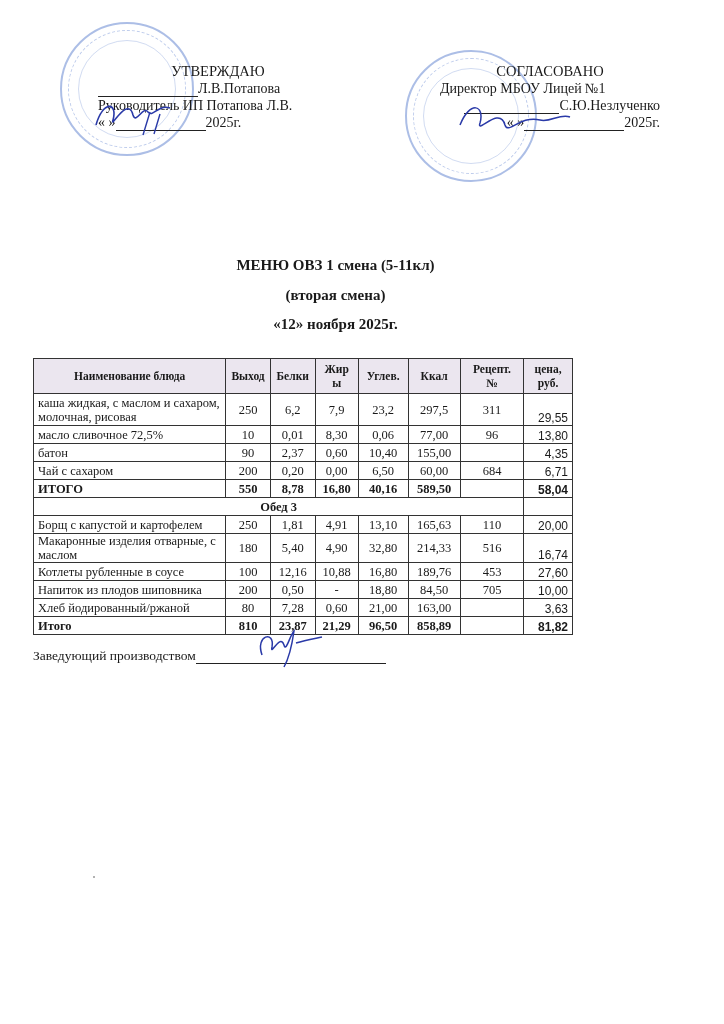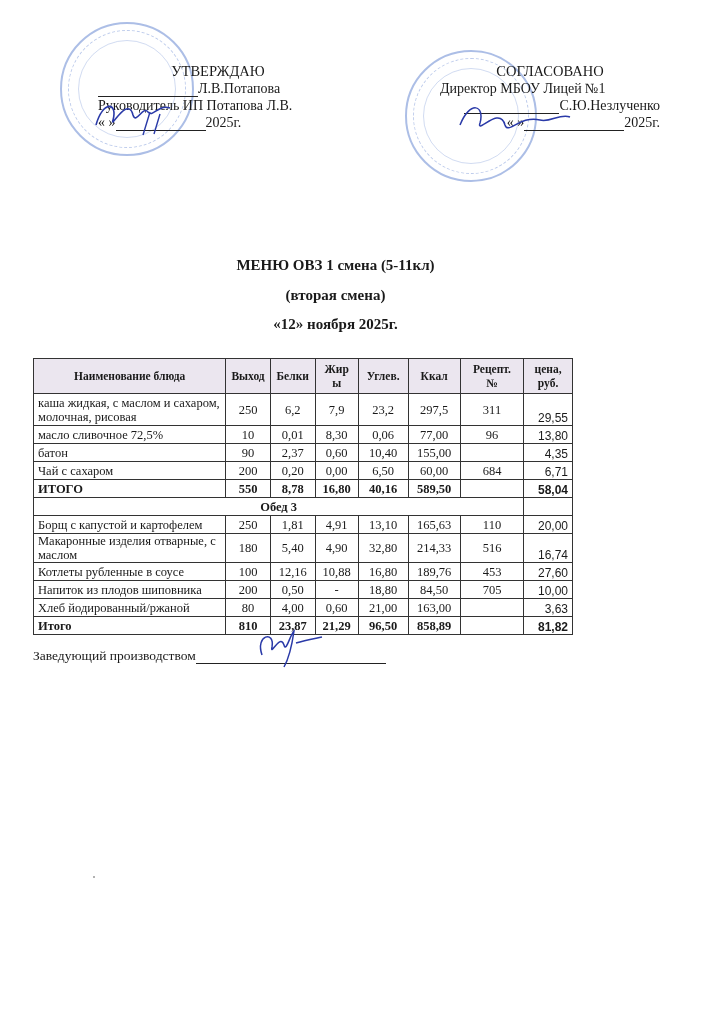--- a/index.html
+++ b/index.html
@@ -177,21 +177,21 @@
     <td class="num">0,50</td>
     <td class="num">-</td>
     <td class="num">18,80</td>
     <td class="num">84,50</td>
     <td class="num">705</td>
     <td class="price">10,00</td>
   </tr>
   <tr>
     <td class="name">Хлеб йодированный/ржаной</td>
     <td class="num">80</td>
-    <td class="num">4,00</td>
+    <td class="num">7,28</td>
     <td class="num">0,60</td>
     <td class="num">21,00</td>
     <td class="num">163,00</td>
     <td class="num"></td>
     <td class="price">3,63</td>
   </tr>
   <tr class="total">
     <td class="name">Итого</td>
     <td class="num">810</td>
     <td class="num">23,87</td>

